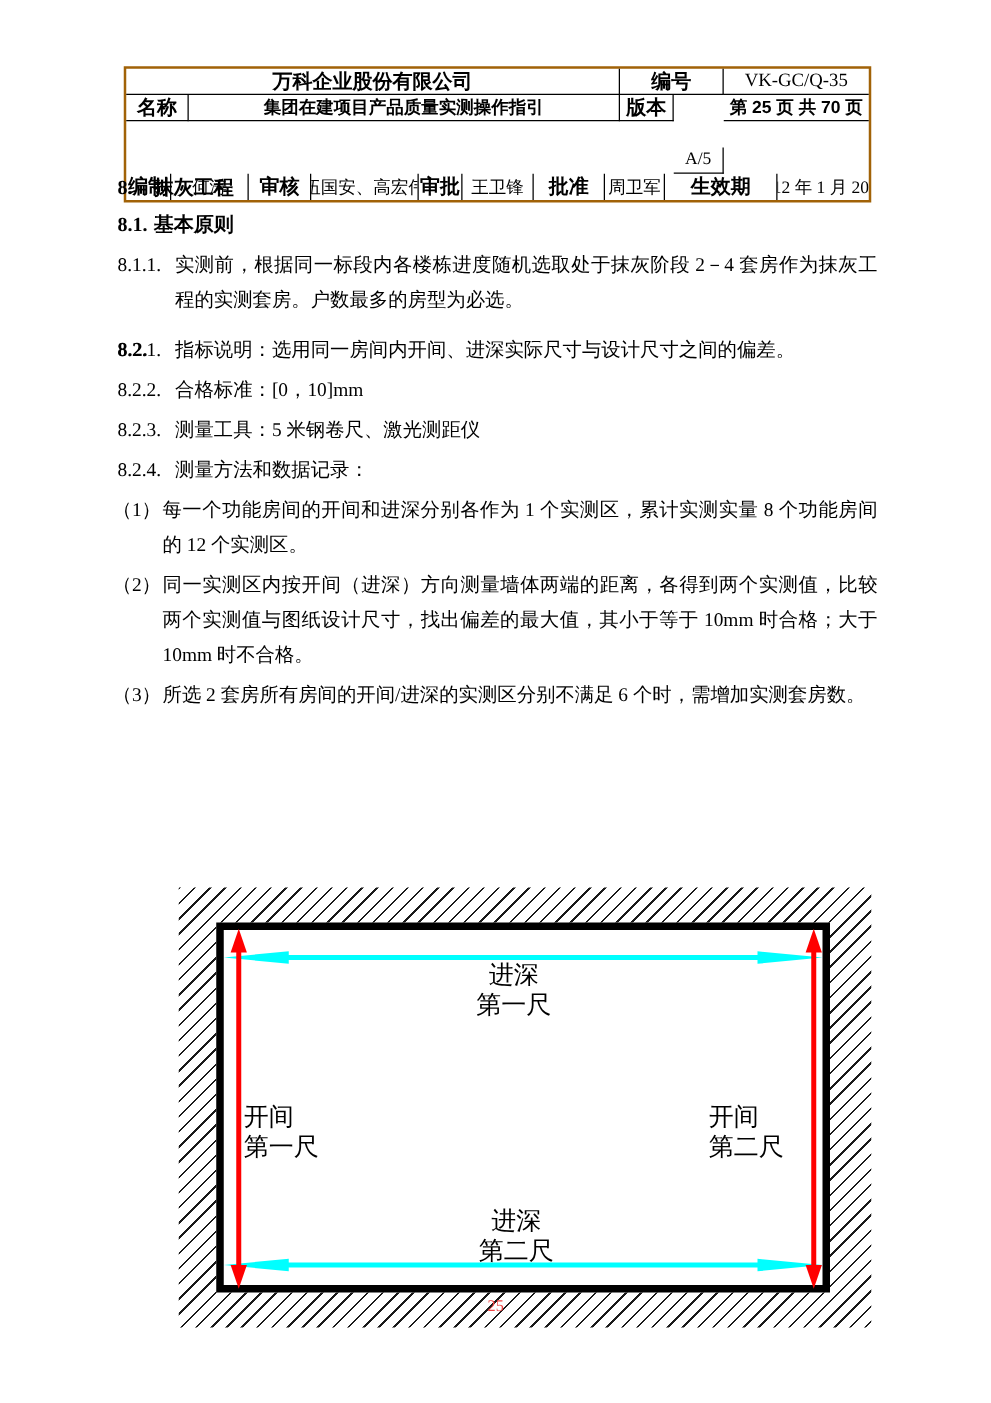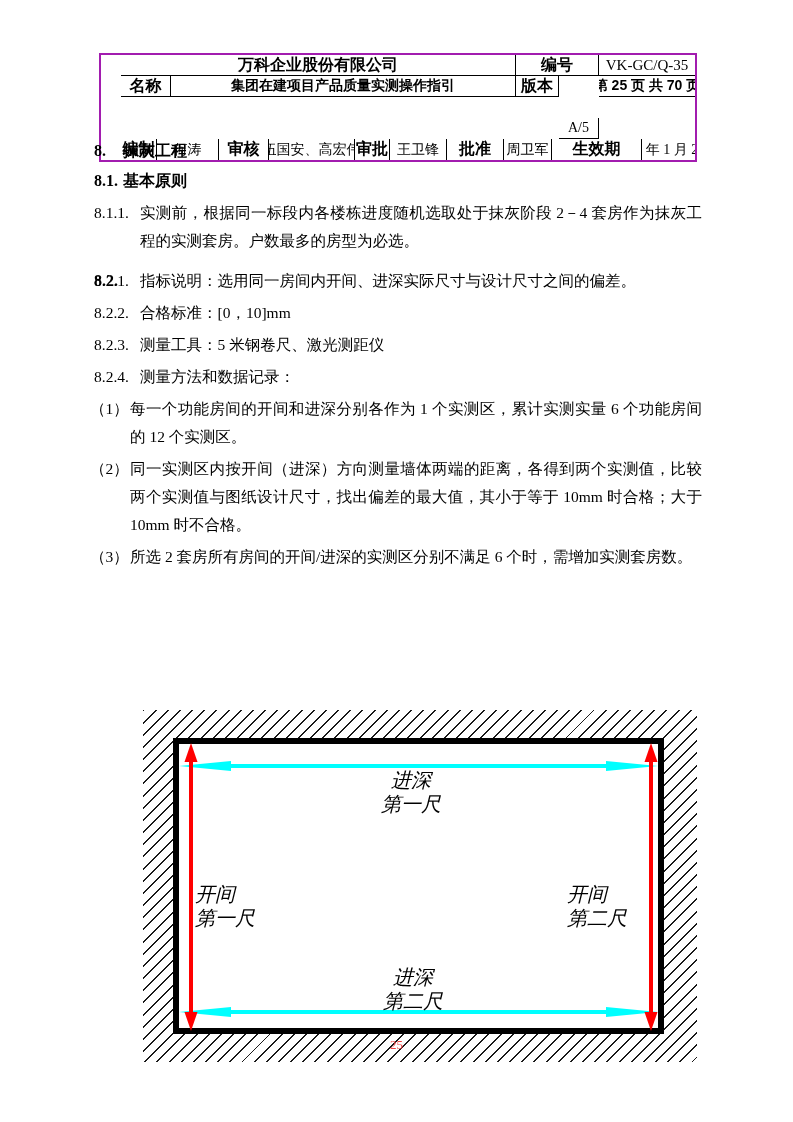--- a/index.html
+++ b/index.html
@@ -5,21 +5,21 @@
   * { margin:0; padding:0; box-sizing:border-box; }
   html,body { background:#ffffff; }
   .page {
     position:relative; width:793px; height:1122px; background:#fff;
     font-family:"Liberation Serif", serif; color:#000; overflow:hidden;
   }
 
   
   .doc-table {
     position:absolute; left:99px; top:53px; width:598px;
-    border:2px solid #a21caf; font-size:14px;padding-left:20px;
+    border:2px solid #a16207; font-size:14px;
   }
   .trow { display:flex; }
   .trow > div {
     border-right:1px solid #000; border-bottom:1px solid #000;
     display:flex; align-items:center; justify-content:center;
     white-space:nowrap; overflow:hidden; height:21px;
   }
   .trow > div:last-child { border-right:none; }
   .trow.last > div { border-bottom:none; }
   .lab { font-family:"Liberation Sans", sans-serif; font-weight:bold; font-size:16px; }
@@ -52,21 +52,21 @@
   .diagram {
     position:absolute; left:143px; top:710px; width:554px; height:352px;
     background:repeating-linear-gradient(135deg, #1a1a1a 0, #1a1a1a 1.4px, transparent 1.4px, transparent 8.6px);
   }
   .room {
     position:absolute; left:30px; top:28px; width:491px; height:296px;
     background:#fff; border:6px solid #000;
   }
   .dsvg { position:absolute; left:0; top:0; }
   .dlabel {
-    position:absolute; font-family:"Liberation Serif", serif; font-style:italic;
+    position:absolute; font-family:"Liberation Serif", serif; 
     font-size:20px; line-height:24px; color:#000; text-align:left;
   }
   .dlabel span { display:block; }
   .dlabel.centered { text-align:center; }
   .pagenum {
     position:absolute; left:0; right:0; top:1037px; text-align:center;
     font-size:13px; font-family:"Liberation Serif", serif; color:#ef4444;
   }
 </style>
 </head>
@@ -138,21 +138,21 @@
       <span>测量工具：5 米钢卷尺、激光测距仪</span>
     </div>
 
     <div class="item">
       <span class="num">8.2.4.</span>
       <span>测量方法和数据记录：</span>
     </div>
 
     <div class="sub">
       <span class="num">（1）</span>
-      <span>每一个功能房间的开间和进深分别各作为 1 个实测区，累计实测实量 6 个功能房间的 12 个实测区。</span>
+      <span>每一个功能房间的开间和进深分别各作为 1 个实测区，累计实测实量 8 个功能房间的 12 个实测区。</span>
     </div>
 
     <div class="sub">
       <span class="num">（2）</span>
       <span>同一实测区内按开间（进深）方向测量墙体两端的距离，各得到两个实测值，比较两个实测值与图纸设计尺寸，找出偏差的最大值，其小于等于 10mm 时合格；大于 10mm 时不合格。</span>
     </div>
 
     <div class="sub">
       <span class="num">（3）</span>
       <span>所选 2 套房所有房间的开间/进深的实测区分别不满足 6 个时，需增加实测套房数。</span>

